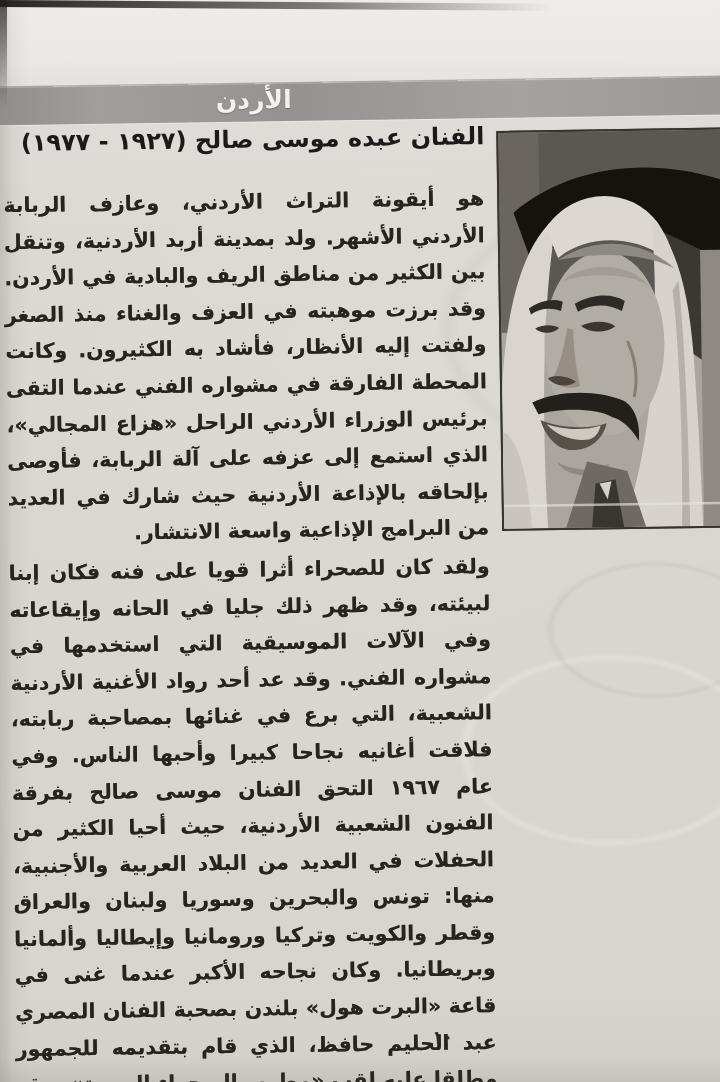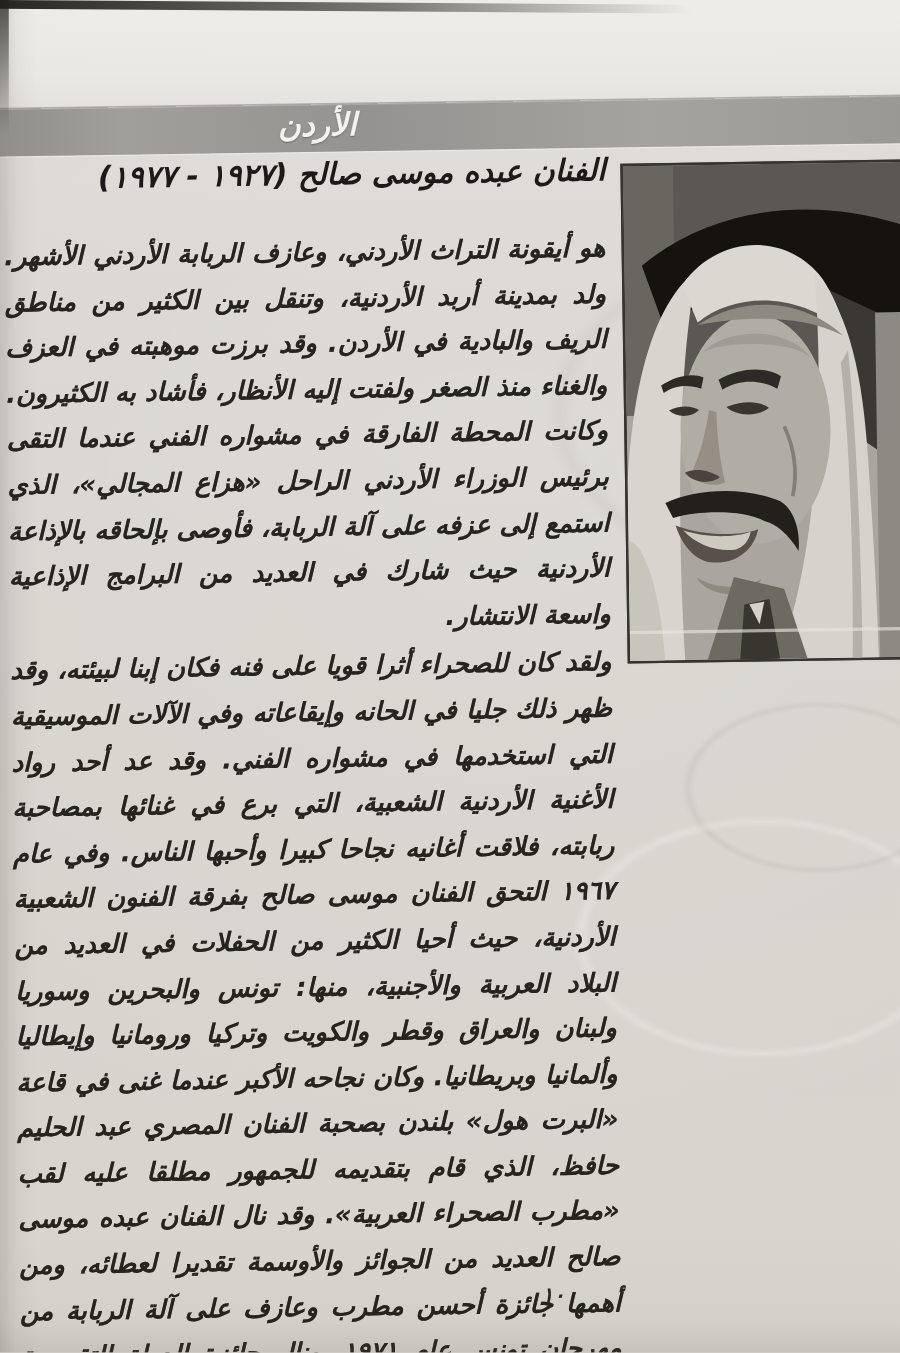--- a/index.html
+++ b/index.html
@@ -10,21 +10,20 @@
   }
   .scan{
     position:relative;width:720px;height:1082px;overflow:hidden;
     background:
       radial-gradient(ellipse 250px 160px at 610px 750px, transparent 55%, rgba(255,255,255,0.20) 58%, transparent 61%),
       radial-gradient(ellipse 190px 120px at 655px 630px, transparent 52%, rgba(128,123,116,0.10) 55%, transparent 58%),
       radial-gradient(ellipse 300px 200px at 640px 330px, transparent 60%, rgba(125,120,113,0.07) 64%, transparent 68%),
       radial-gradient(1100px 850px at 55% 35%, rgba(255,255,255,0.10), transparent 70%),
       linear-gradient(90deg, rgba(100,96,91,0.22) 0px, rgba(100,96,91,0.06) 13px, rgba(100,96,91,0.0) 30px),
       linear-gradient(180deg,#edecE8 0px,#e9e7e3 60px,#dedbd6 112px,#dad7d2 240px,#d7d4ce 620px,#d8d5cf 990px,#d2cfc9 1082px);
-    font-style: italic;
   }
   
   .top-edge{
     position:absolute;top:0;left:-4px;width:580px;height:7px;
     background:linear-gradient(90deg, rgba(28,26,23,0.95), rgba(28,26,23,0.55) 55%, rgba(28,26,23,0) 96%);
     transform:rotate(0.4deg);transform-origin:left top;border-radius:0 0 4px 0;
   }
   .corner-edge{
     position:absolute;top:0;left:0;width:7px;height:110px;
     background:linear-gradient(180deg, rgba(35,33,30,0.75), rgba(35,33,30,0.0));

